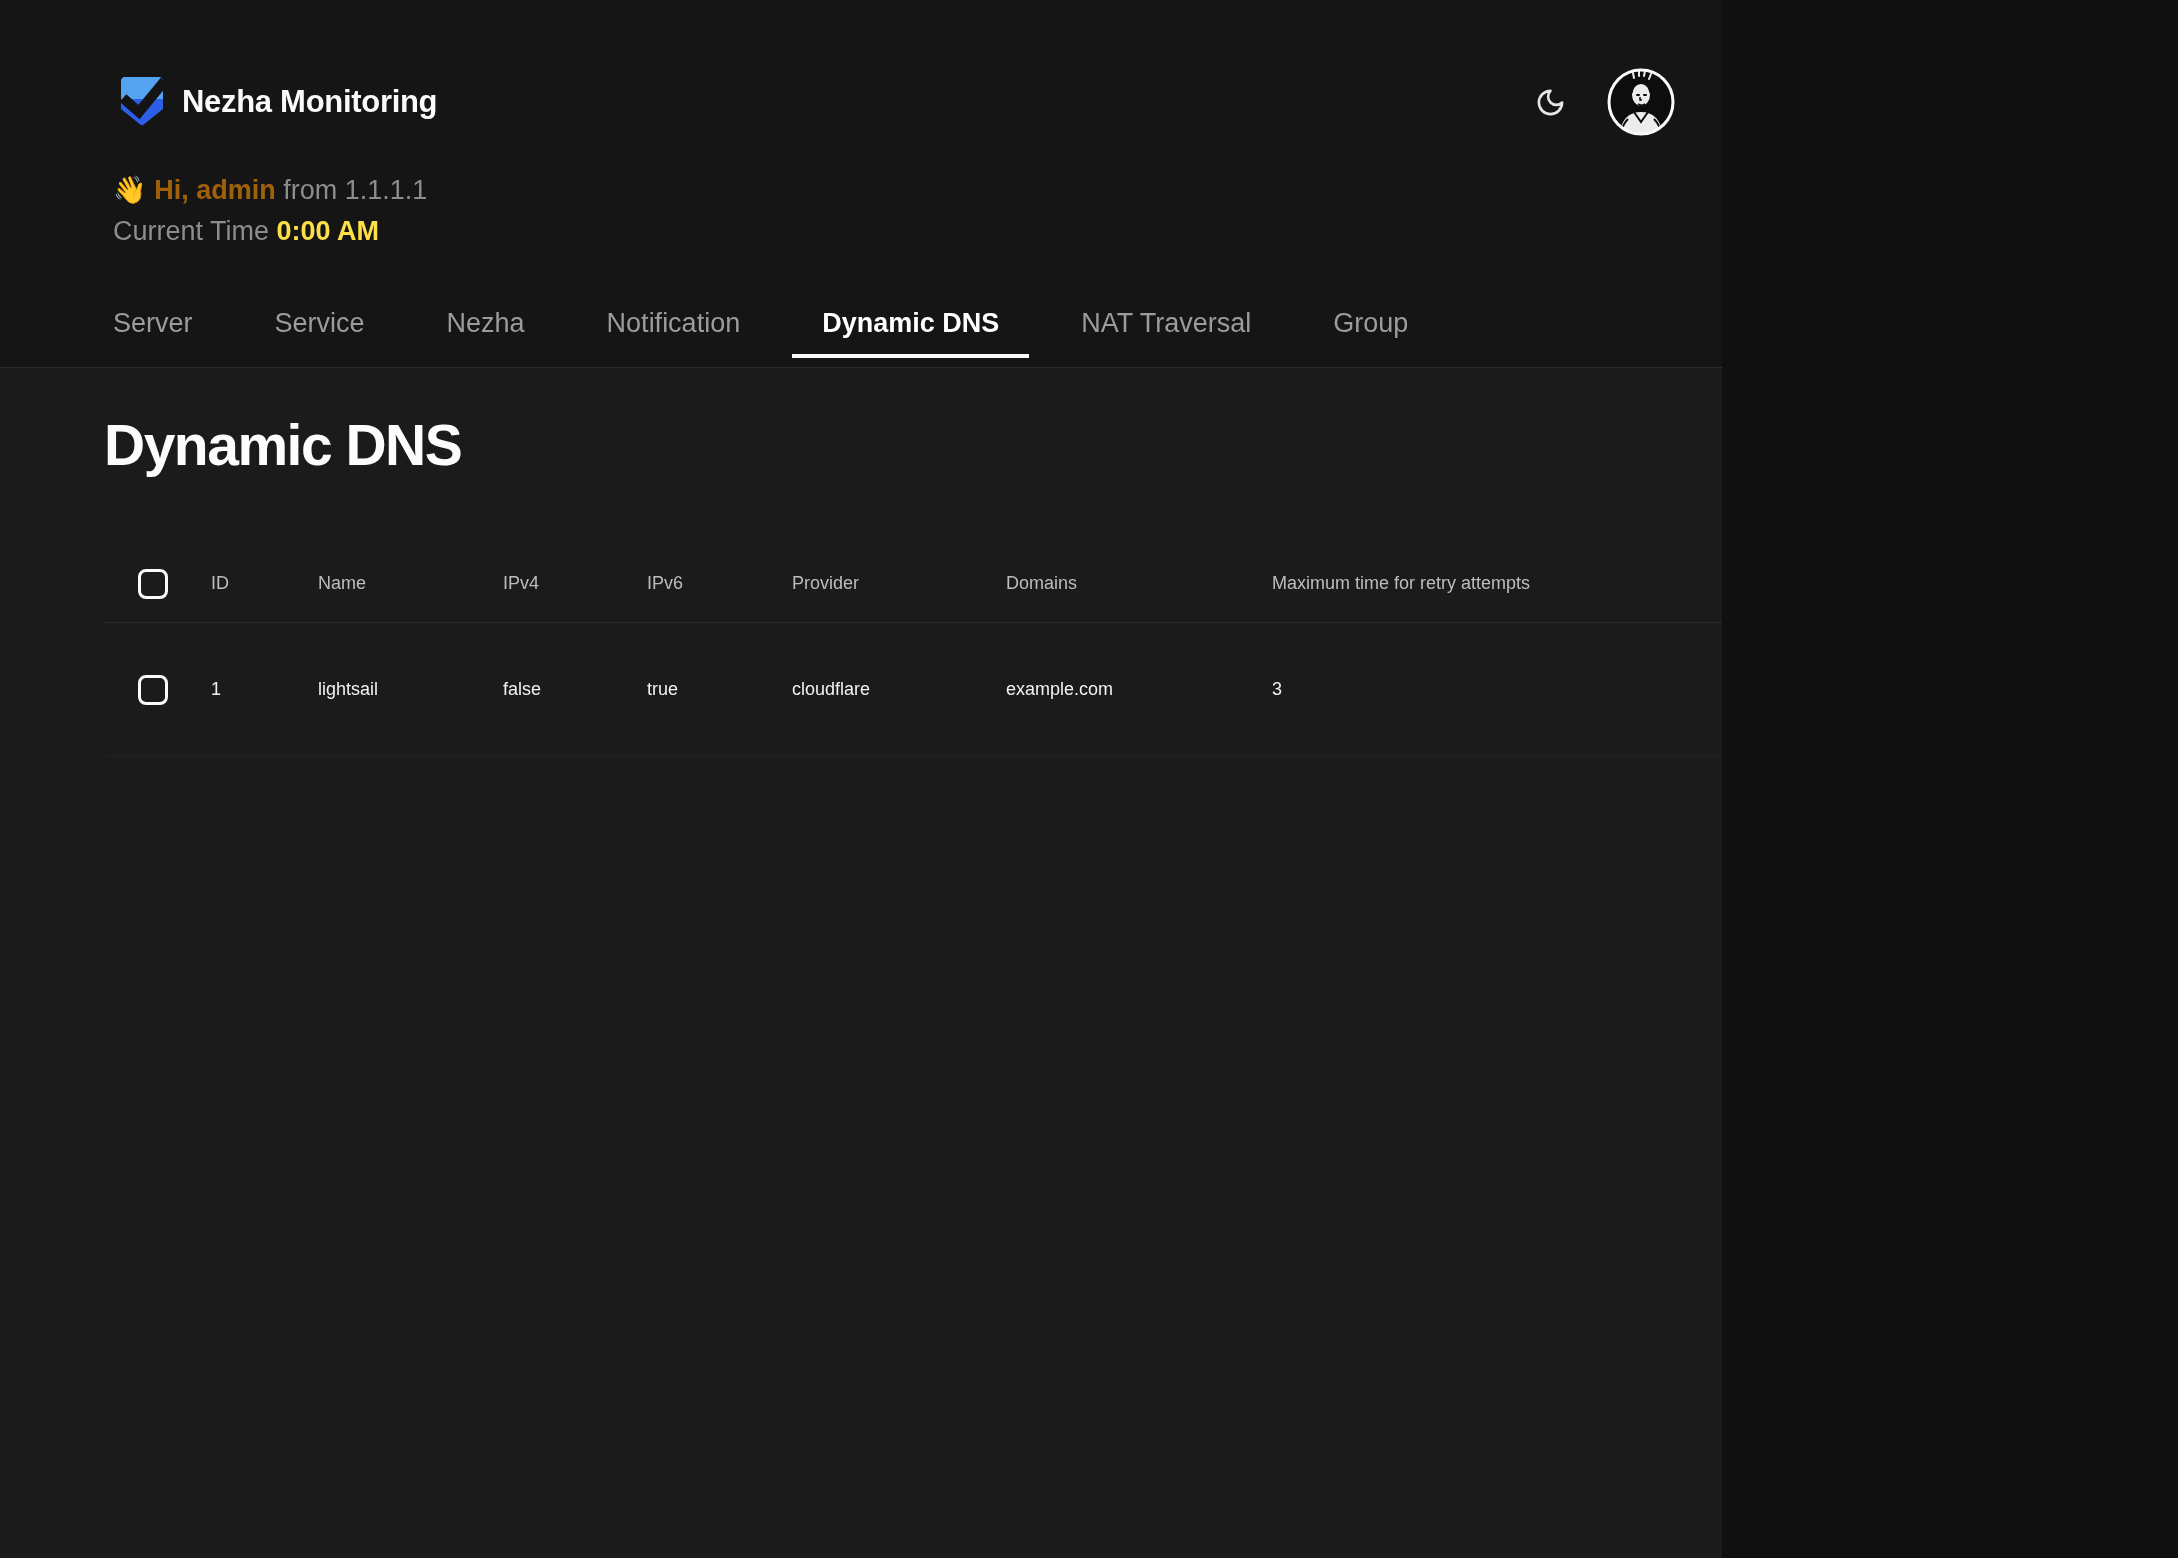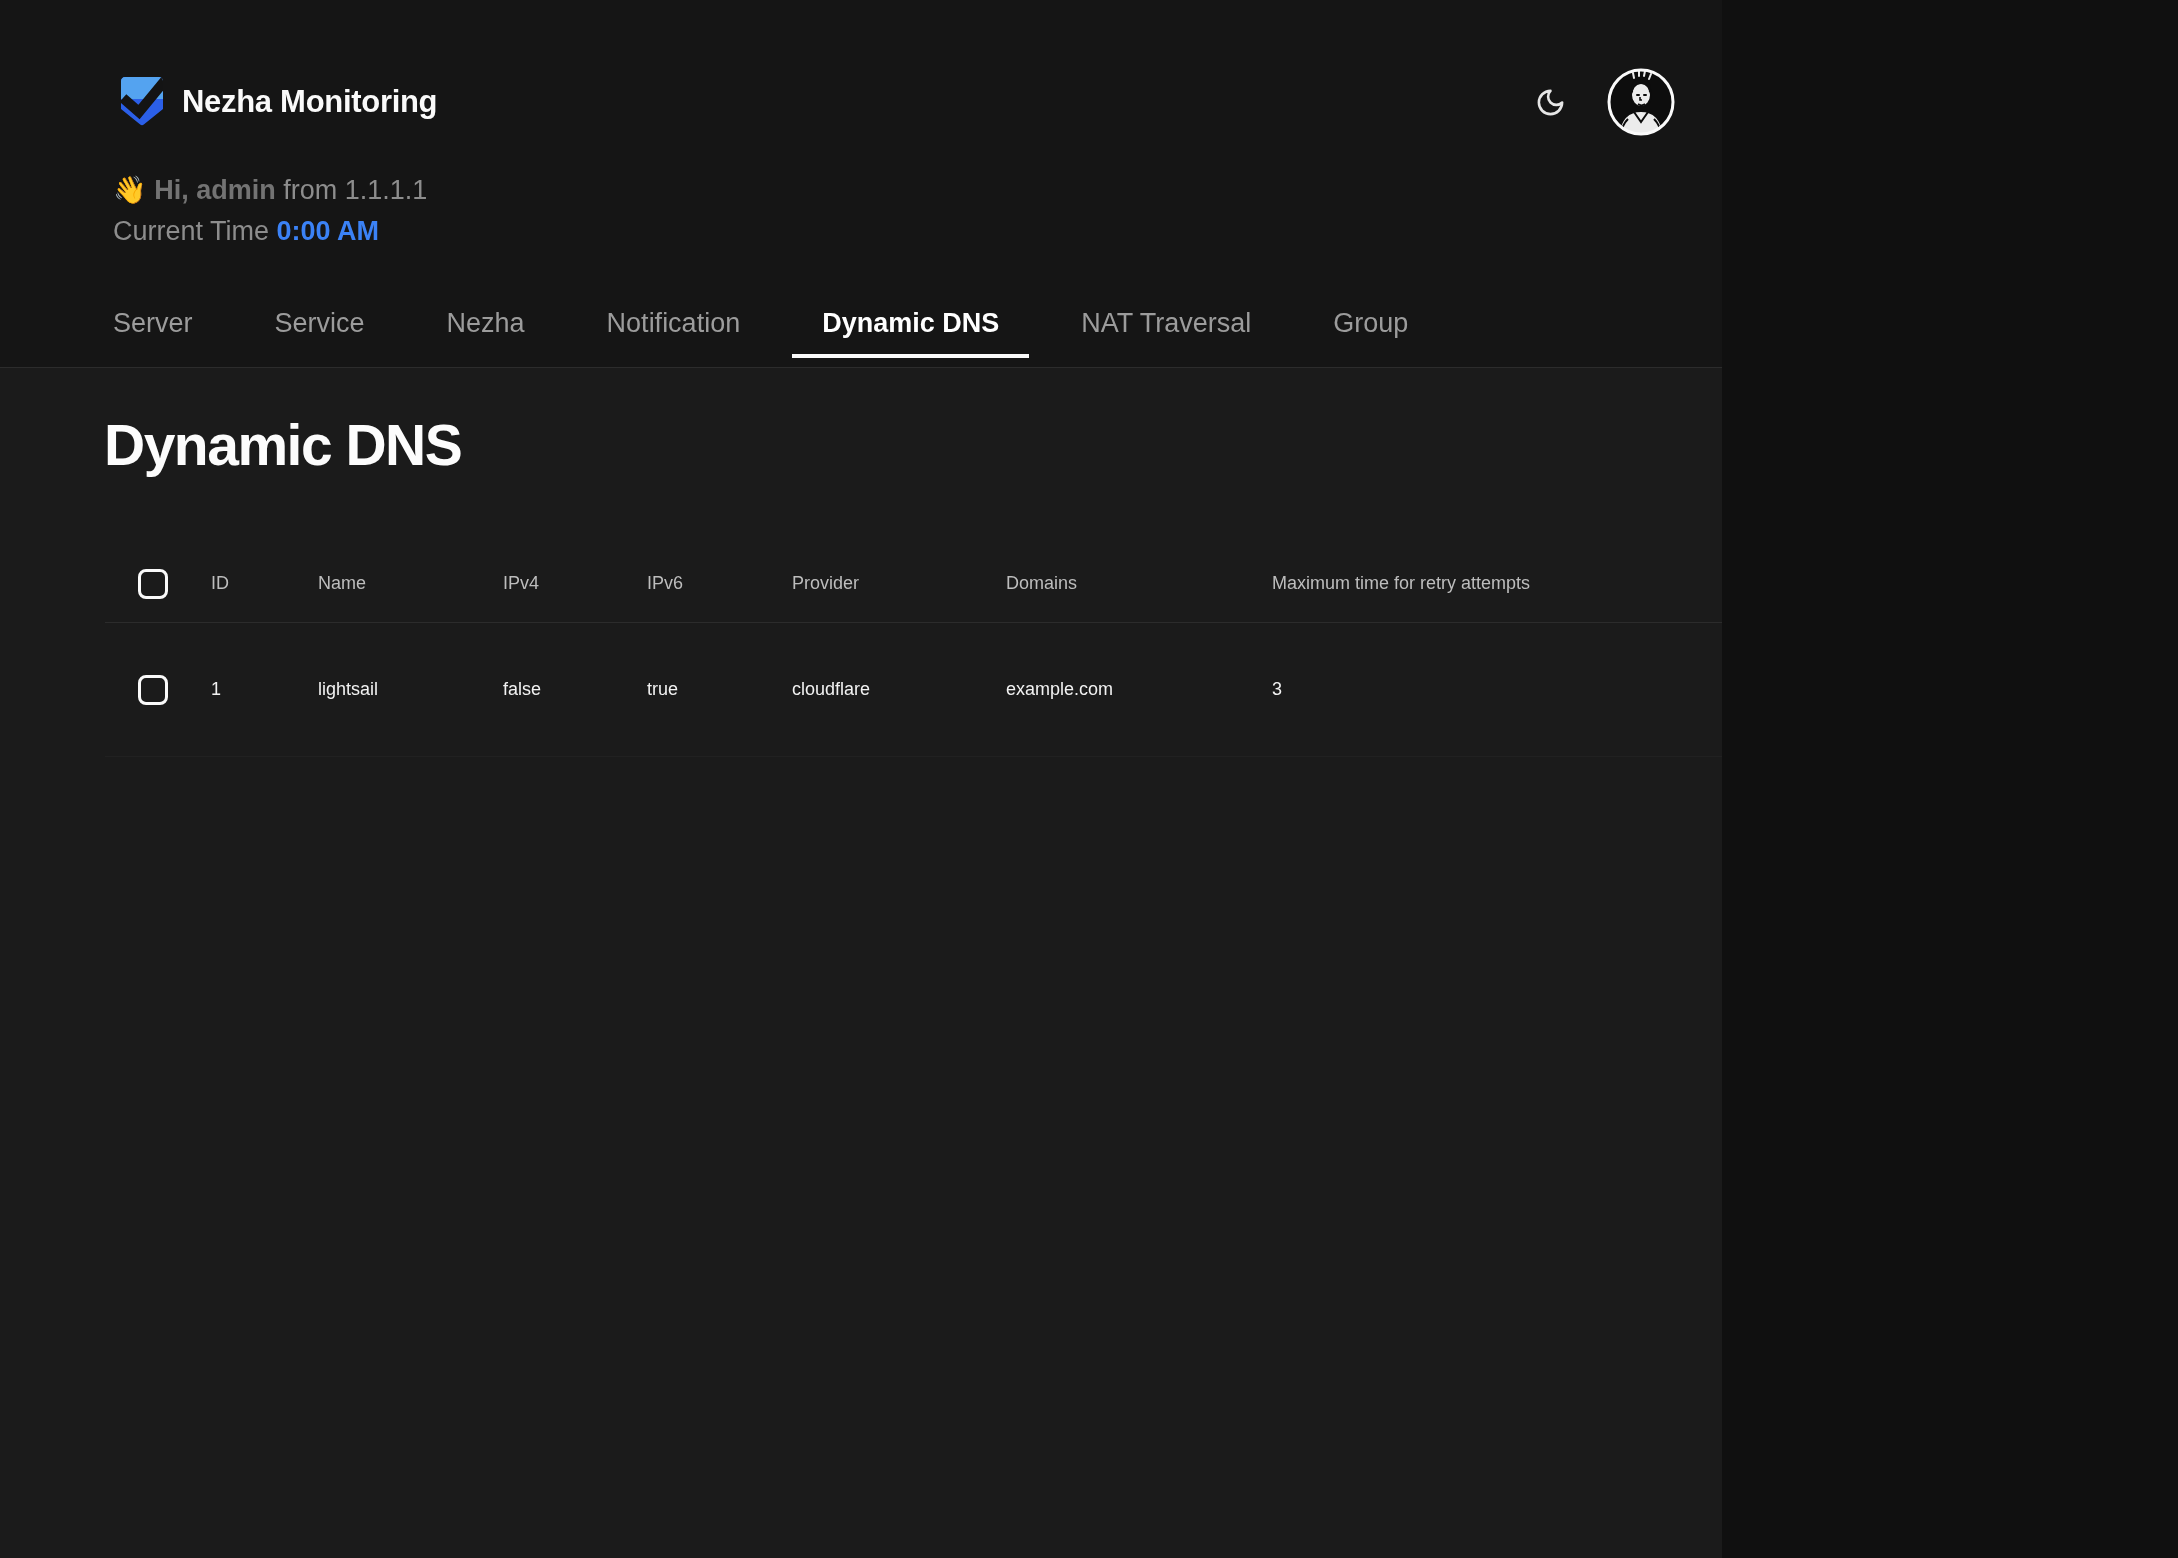--- a/index.html
+++ b/index.html
@@ -16,23 +16,23 @@
 
   .header-actions { position:absolute; right:46px; top:66px; height:72px;
                     display:flex; align-items:center; gap:36px; }
   .theme-toggle { background:none; border:none; cursor:pointer; width:40px; height:40px;
                   display:flex; align-items:center; justify-content:center; }
   .avatar-btn { width:70px; height:70px; border-radius:50%; border:none; background:none;
                 padding:0; cursor:pointer; }
   .avatar-btn svg { display:block; }
 
   .greeting { position:absolute; left:113px; top:170px; font-size:27px; line-height:41px; color:#8d8d8d; }
-  .greeting .strong { color:#737373; font-weight:700; }
+  .greeting .strong { color:#a16207; font-weight:700; }
   .greeting .muted { color:#8d8d8d; font-weight:400; }
-  .greeting .time-value { color:#3b82f6; font-weight:700; }
+  .greeting .time-value { color:#fde047; font-weight:700; }
 
   .tabs { position:absolute; left:83px; top:308px; display:flex; gap:22px; }
   .tab { background:none; border:none; cursor:pointer;
          padding:0 30px 15px 30px; font-family:inherit;
          font-size:27px; font-weight:500; color:#9c9c9c;
          border-bottom:4px solid transparent; }
   .tab.active { color:#ffffff; font-weight:600; border-bottom-color:#fafafa; }
 
   
   .page-title { position:absolute; left:104px; top:412px; font-size:57px; font-weight:800;

